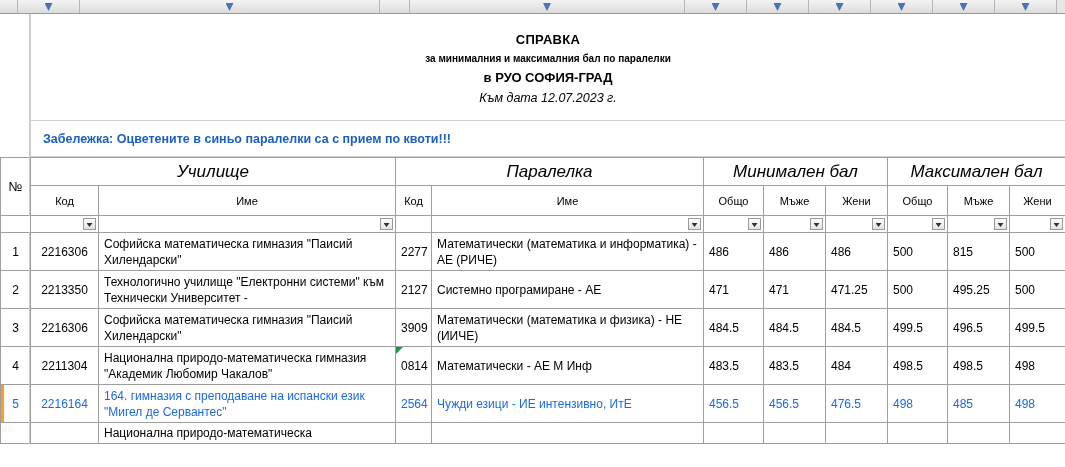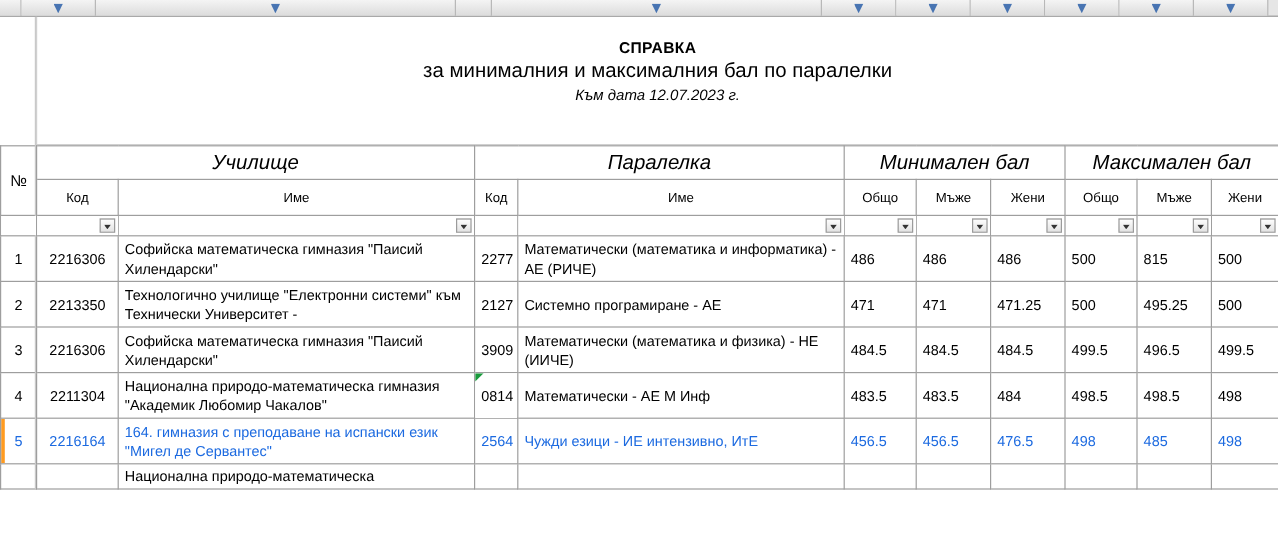--- a/index.html
+++ b/index.html
@@ -70,22 +70,22 @@
     text-align: center;
     height: 107px;
   }
   .titleblock .t1 {
     font-weight: bold;
     font-size: 13px;
     letter-spacing: .3px;
     line-height: 19px;
   }
   .titleblock .t2 {
-    font-weight: normal;
-    font-size: 17px;
+    font-weight: bold;
+    font-size: 10px;
     line-height: 19px;
   }
   .titleblock .t3 {
     font-weight: bold;
     font-size: 13px;
     line-height: 19px;
   }
   .titleblock .t4 {
     font-style: italic;
     font-size: 12.5px;
@@ -237,23 +237,27 @@
       <span class="caret"></span>
     </div>
 </div>
 
 <div class="sheet">
   <div class="doc-left-gutter"></div>
 
   <div class="titleblock">
     <div class="t1">СПРАВКА</div>
     <div class="t2">за минималния и максималния бал по паралелки</div>
+    <div class="t3">в РУО СОФИЯ-ГРАД</div>
     <div class="t4">Към дата 12.07.2023 г.</div>
   </div>
 
+  <div class="noteblock">
+    <div class="note">Забележка: Оцветените в синьо паралелки са с прием по квоти!!!</div>
+  </div>
 
   <table class="grid">
     <colgroup>
       <col style="width:30px">
       <col style="width:68px">
       <col style="width:297px">
       <col style="width:36px">
       <col style="width:272px">
       <col style="width:60px">
       <col style="width:62px">

